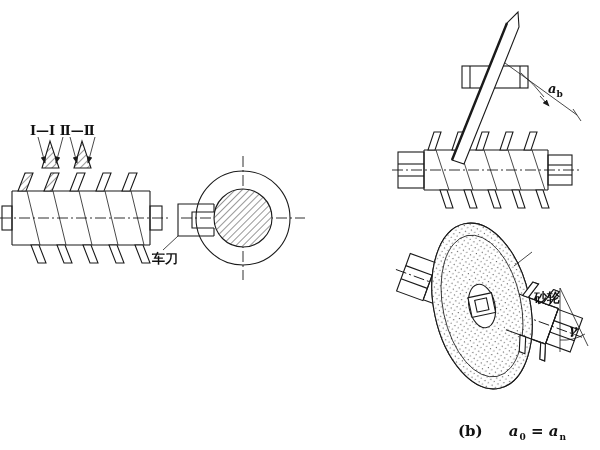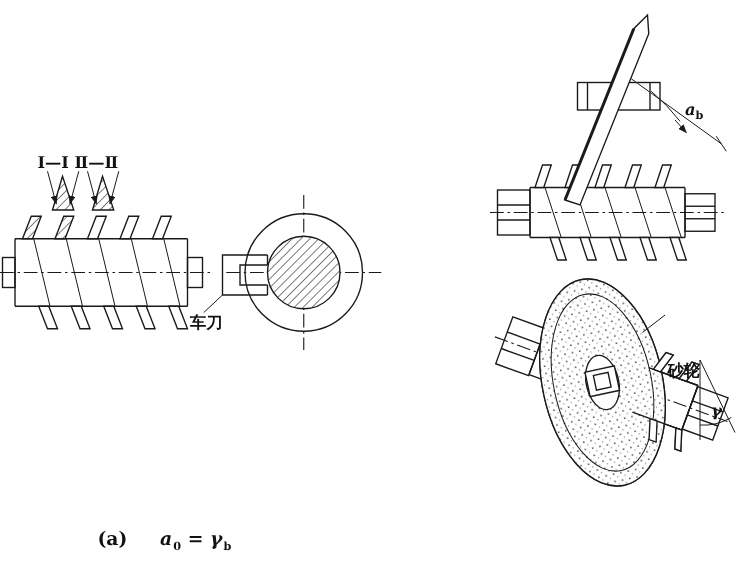--- a/index.html
+++ b/index.html
@@ -208,20 +208,20 @@
   <div class="lbl" style="left:152px;top:252px;">车刀</div>
 
   <div class="lbl" style="left:548px;top:82px;">
     <i>a</i><sub>b</sub>
   </div>
 
   <div class="lbl" style="left:534px;top:243px;margin-top:48px;">砂轮</div>
 
   <div class="lbl" style="left:569px;top:323px;font-style:italic;">γ</div>
 
-  <div class="caption" style="left:78px;top:424px;">
-    <span class="ftag">(a)</span><i>a</i><sub>0</sub>
+
+  <div class="caption" style="left:458px;top:424px;">
+    <span class="ftag">(b)</span><i>a</i><sub>0</sub>
     <span>=</span>
-    <i>γ</i><sub>b</sub>
+    <i>a</i><sub>n</sub>
   </div>
 
-
 </div>
 
 </body></html>

